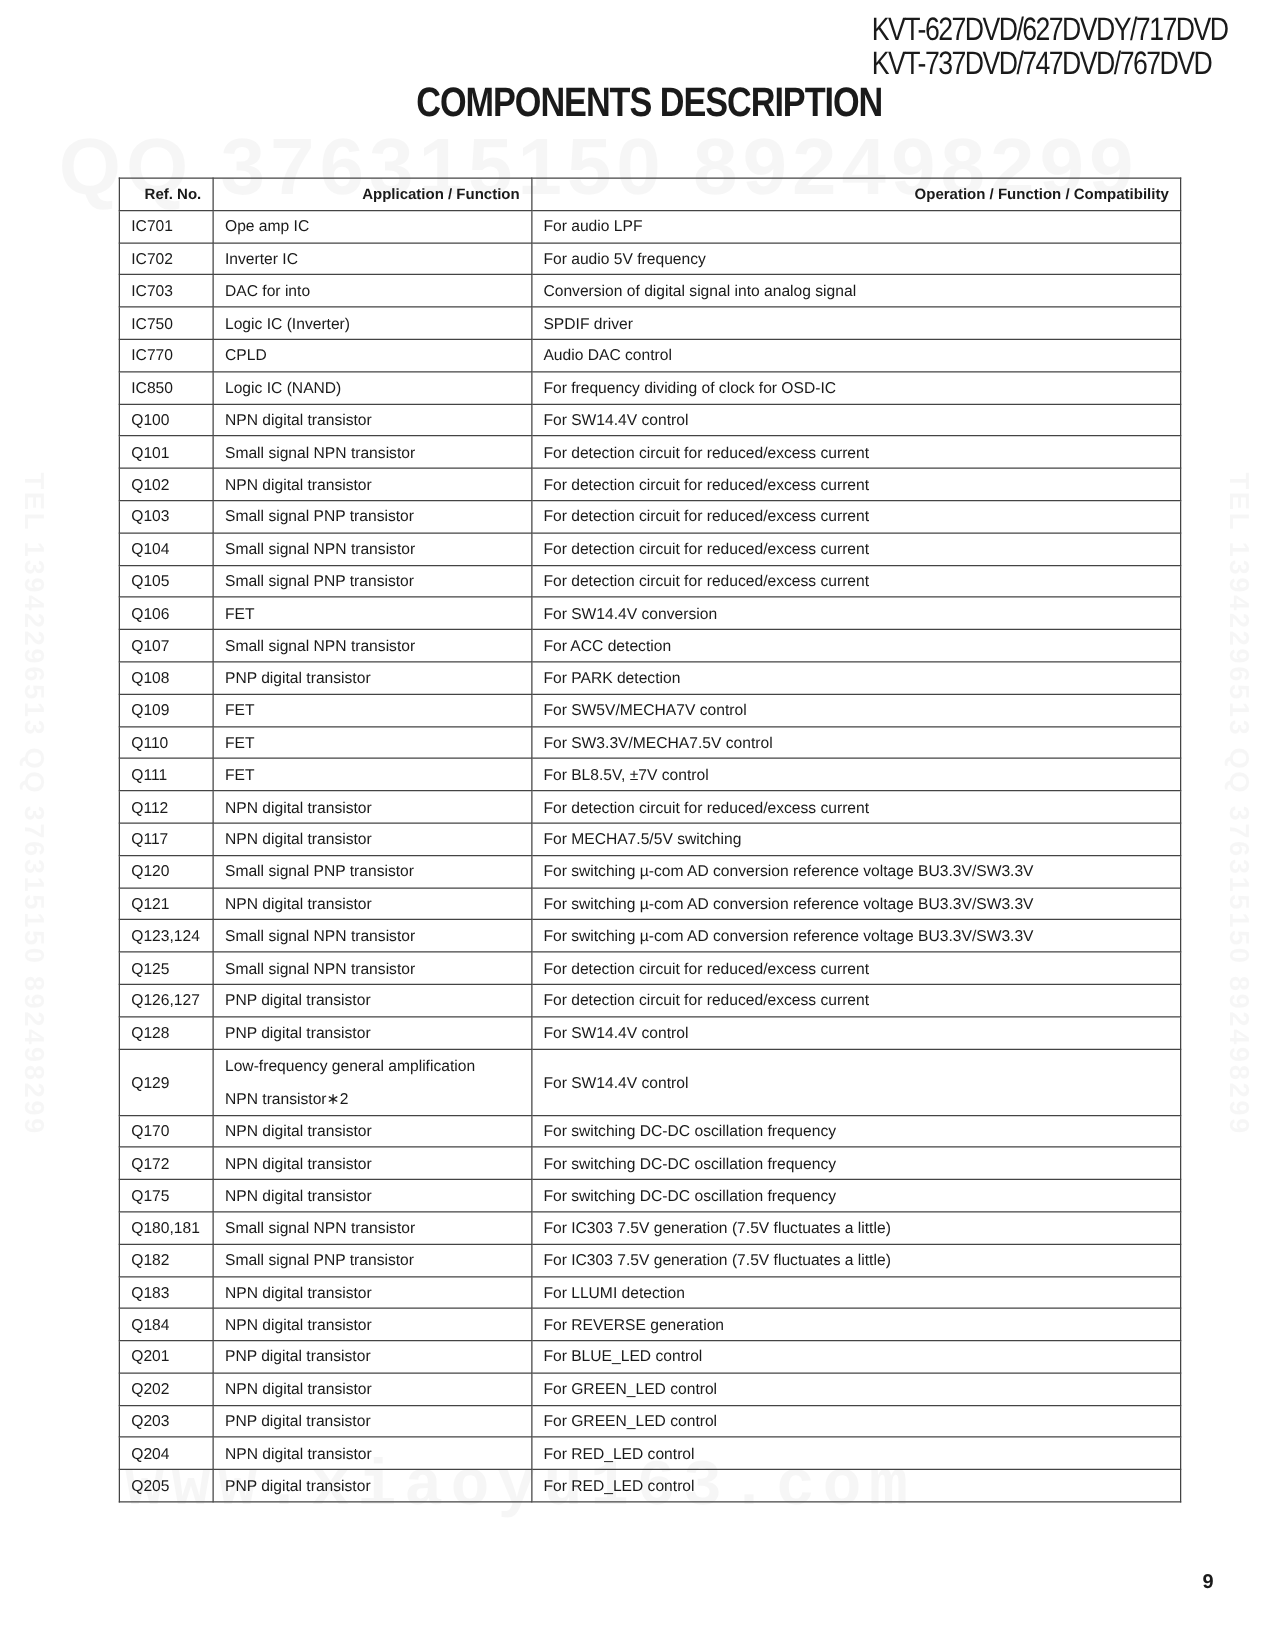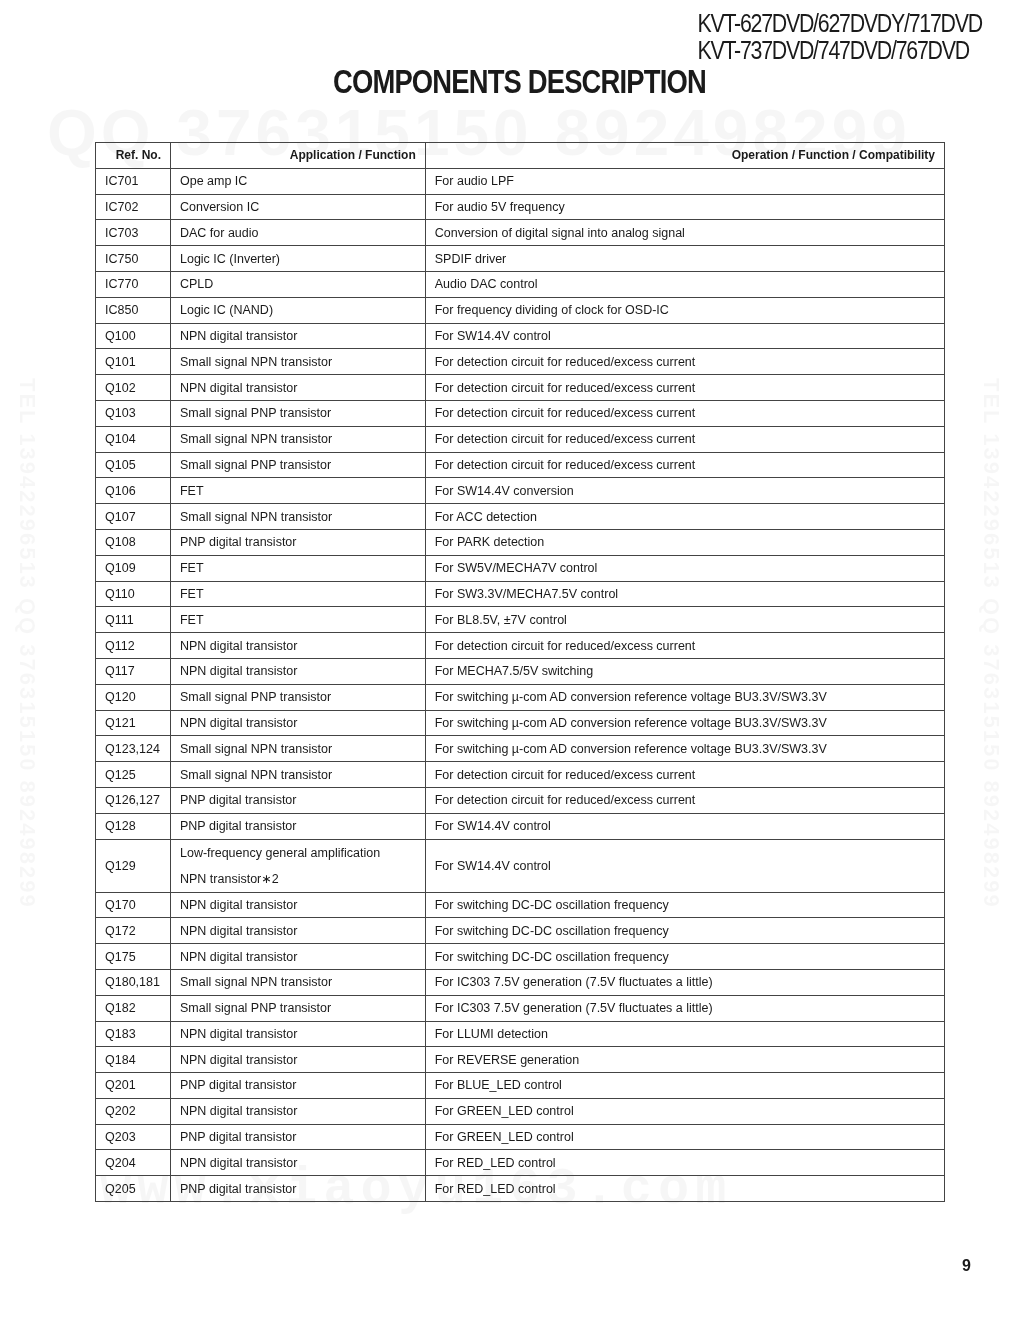--- a/index.html
+++ b/index.html
@@ -55,26 +55,26 @@
     </tr>
   </thead>
   <tbody id="tbody">
       <tr>
         <td>IC701</td>
         <td>Ope amp IC</td>
         <td>For audio LPF</td>
       </tr>
       <tr>
         <td>IC702</td>
-        <td>Conversion IC</td>
+        <td>Inverter IC</td>
         <td>For audio 5V frequency</td>
       </tr>
       <tr>
         <td>IC703</td>
-        <td>DAC for audio</td>
+        <td>DAC for into</td>
         <td>Conversion of digital signal into analog signal</td>
       </tr>
       <tr>
         <td>IC750</td>
         <td>Logic IC (Inverter)</td>
         <td>SPDIF driver</td>
       </tr>
       <tr>
         <td>IC770</td>
         <td>CPLD</td>

